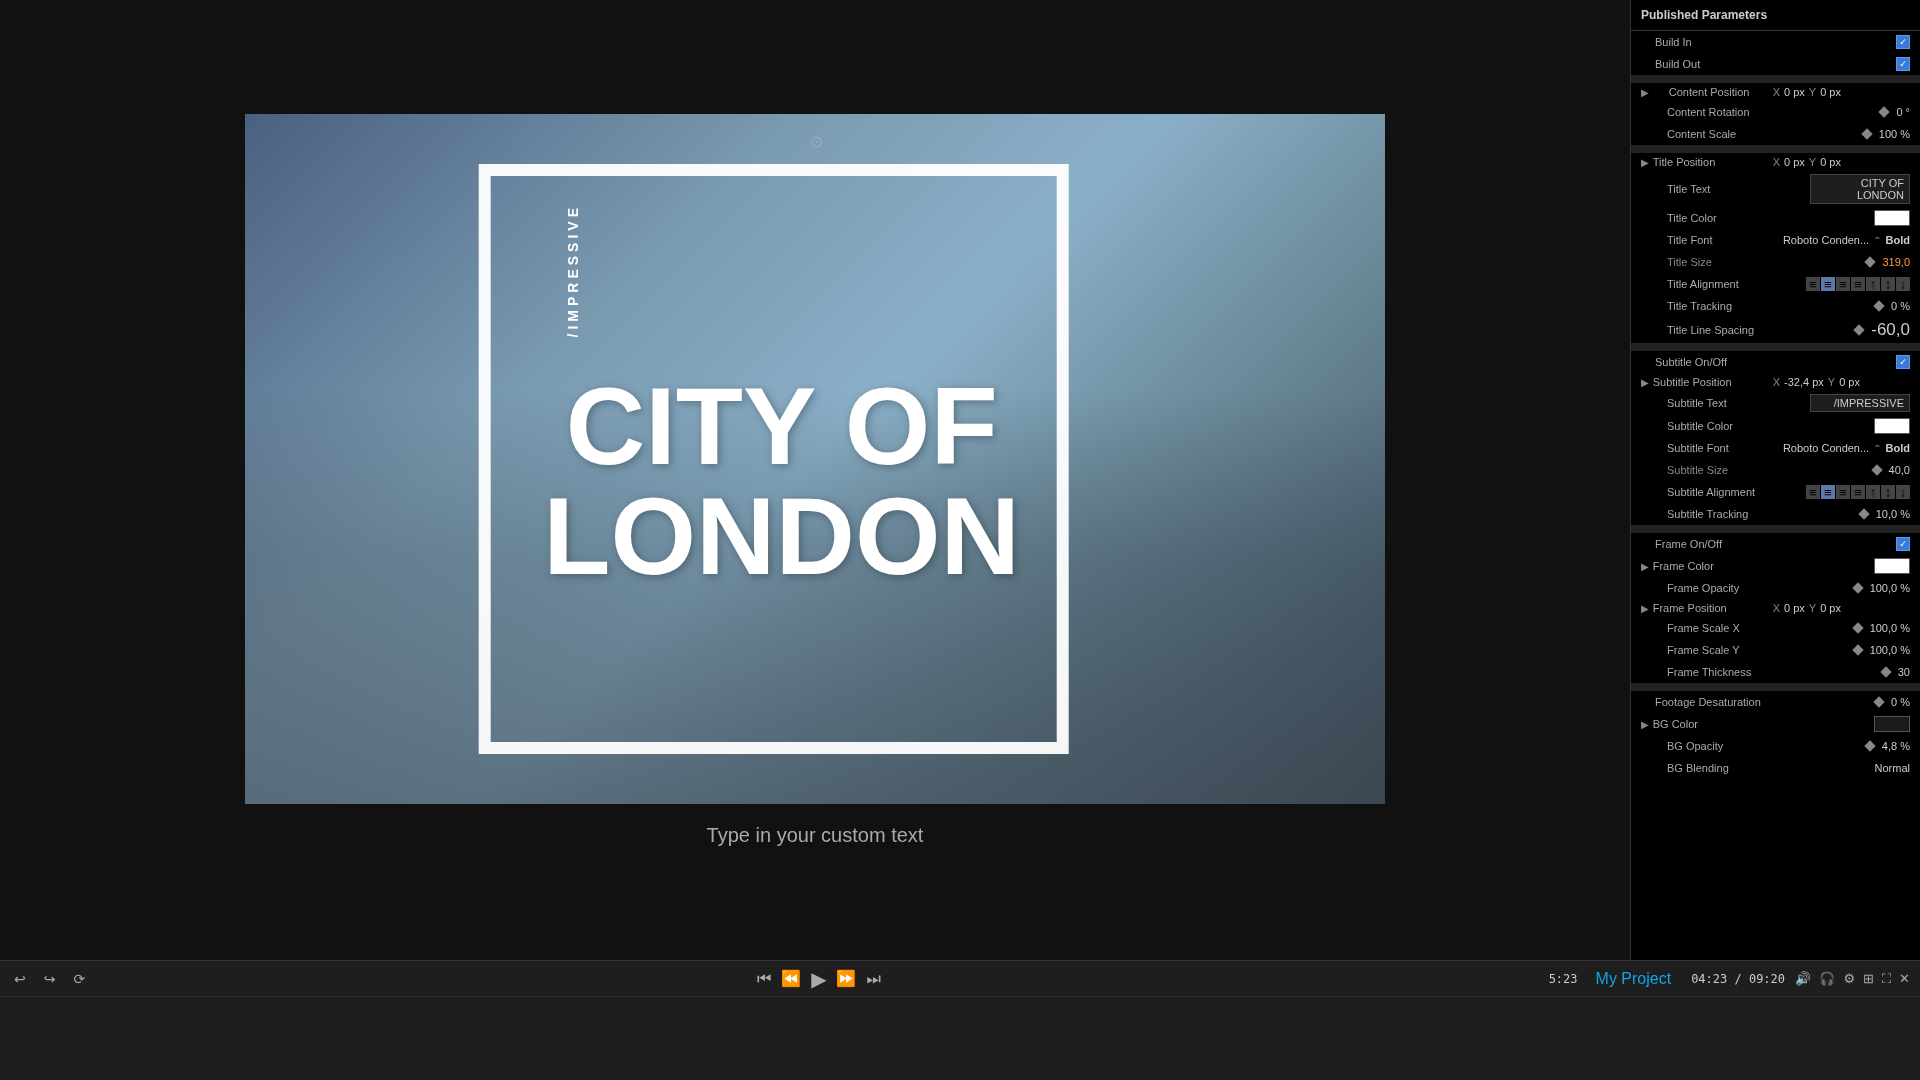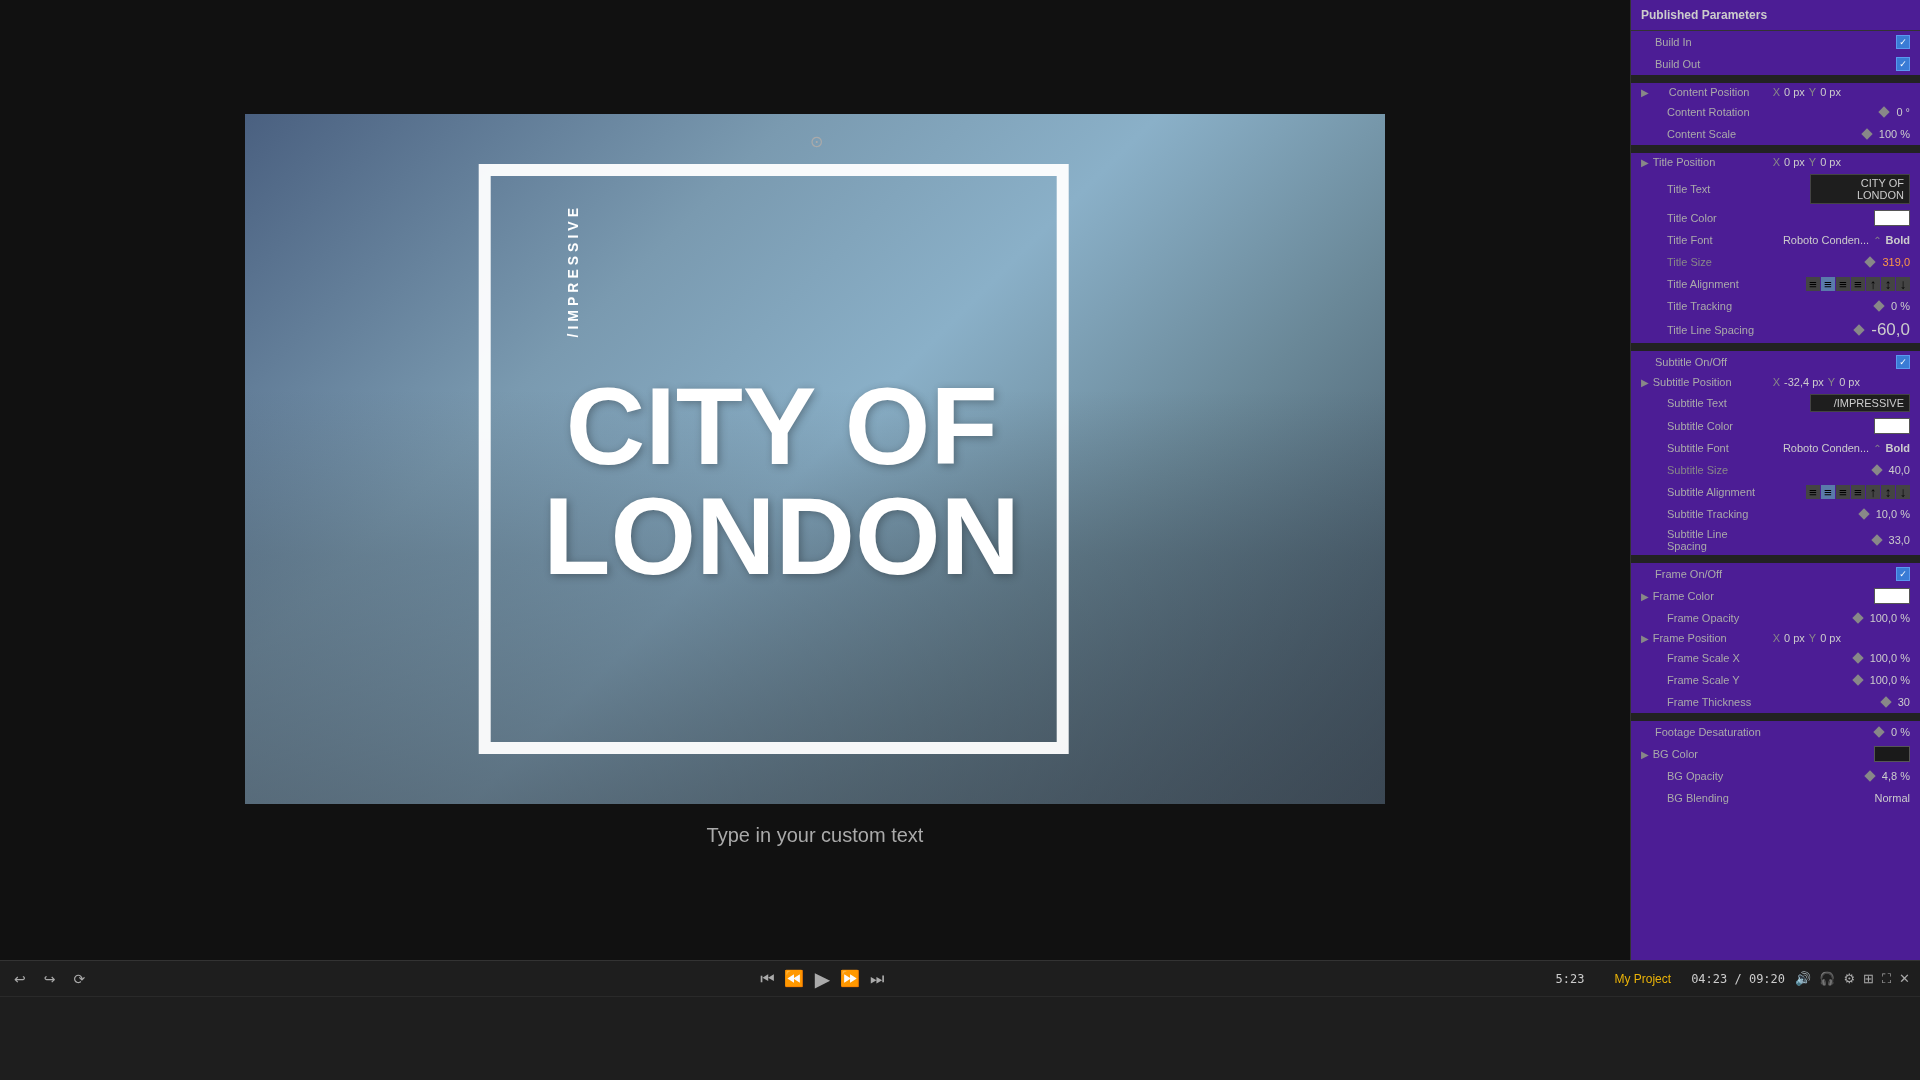--- a/index.html
+++ b/index.html
@@ -95,21 +95,21 @@
       text-align: center;
       line-height: 1;
       text-transform: uppercase;
       font-family: 'Arial Black', Arial, sans-serif;
       text-shadow: 2px 2px 8px rgba(0,0,0,0.3);
     }
 
     
     .right-panel {
       width: 290px;
-      background: #4c1d95;
+      background: #000000;
       overflow-y: auto;
       border-left: 1px solid #333;
       padding: 0;
     }
 
     .param-row {
       display: flex;
       align-items: center;
       padding: 3px 10px;
       min-height: 22px;
@@ -254,23 +254,23 @@
       padding: 2px 4px;
     }
 
     .timecode {
       color: #ccc;
       font-size: 12px;
       font-family: monospace;
     }
 
     .project-name {
-      color: #eab308;
-      font-size: 12px;
-      margin-left: 20px;
+      color: #0ea5e9;
+      font-size: 16px;
+      margin-left: 8px;
     }
 
     .timeline-ruler {
       height: 20px;
       background: #252525;
       display: flex;
       align-items: center;
       padding: 0 10px;
       font-size: 10px;
       color: #666;
@@ -591,27 +591,20 @@
     </div>
 
     <div class="param-row">
       <span class="param-label indented">Subtitle Tracking</span>
       <div class="param-controls">
         <div class="diamond-handle"></div>
         <span style="color:#ccc;font-size:11px;margin-left:4px;">10,0 %</span>
       </div>
     </div>
 
-    <div class="param-row">
-      <span class="param-label indented">Subtitle Line Spacing</span>
-      <div class="param-controls">
-        <div class="diamond-handle"></div>
-        <span style="color:#ccc;font-size:11px;margin-left:4px;">33,0</span>
-      </div>
-    </div>
 
     <div class="section-divider"></div>
 
     <div class="param-row">
       <span class="param-label">Frame On/Off</span>
       <div class="param-controls">
         <div class="checkbox-blue">✓</div>
       </div>
     </div>
 

